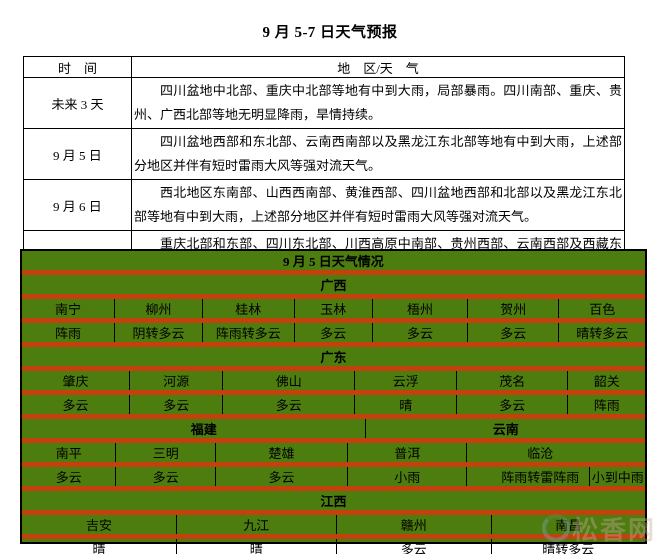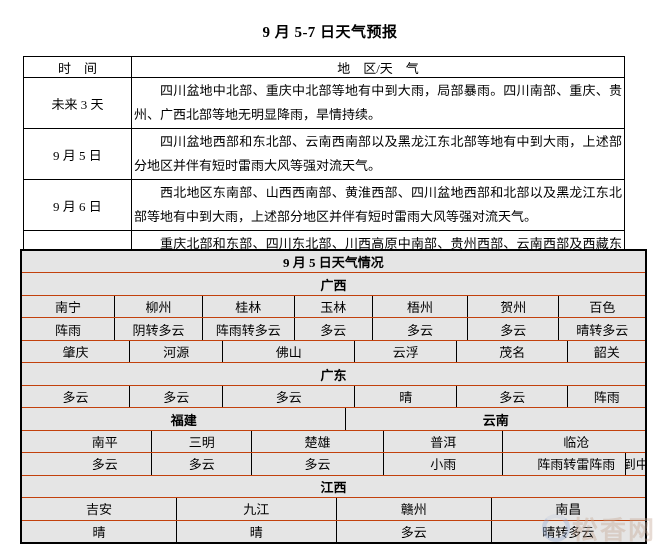--- a/index.html
+++ b/index.html
@@ -50,49 +50,49 @@
     text-align: justify;
   }
   
   .t2 {
     position: absolute;
     left: 20px; top: 249px;
     width: 623px; height: 291px;
     border: 2px solid #000000;
     display: flex;
     flex-direction: column;
-    background: #e5e5e5;
+    background: #4d7c0f;
   }
   .t2 .row {
     display: flex;
     flex: 1;
     align-items: stretch;
   }
-  .t2 .row + .row { border-top: 1px solid #c2410c; }
+  .t2 .row + .row { border-top: 5px solid #c2410c; }
   .t2 .cell {
     display: flex;
     align-items: center;
     justify-content: center;
     font-size: 13px;
     overflow: hidden;
     white-space: nowrap;
   }
   .t2 .cell + .cell { border-left: 1px solid #000000; }
   .t2 .cell.full { flex: 1; }
   .t2 .bold { font-weight: bold; }
   
   .gx .cell:nth-child(1){width:14.8%;} .gx .cell:nth-child(2){width:13.9%;}
   .gx .cell:nth-child(3){width:14.6%;} .gx .cell:nth-child(4){width:12.4%;}
   .gx .cell:nth-child(5){width:15.1%;} .gx .cell:nth-child(6){width:14.5%;}
   .gx .cell:nth-child(7){flex:1;}
   .gd .cell:nth-child(1){width:17.2%;} .gd .cell:nth-child(2){width:14.8%;}
   .gd .cell:nth-child(3){width:21.0%;} .gd .cell:nth-child(4){width:16.2%;}
   .gd .cell:nth-child(5){width:17.7%;} .gd .cell:nth-child(6){flex:1;}
-  .fyh .cell:nth-child(1){width:51.9%;} .fyh .cell:nth-child(2){flex:1;}
-  .fy .cell:nth-child(1){width:15.0%;margin-left:36px;} .fy .cell:nth-child(2){width:15.8%;}
+  .fyh .cell:nth-child(1){width:51.9%;padding-left:20px;} .fyh .cell:nth-child(2){flex:1;}
+  .fy .cell:nth-child(1){width:15.0%;} .fy .cell:nth-child(2){width:15.8%;}
   .fy .cell:nth-child(3){width:21.1%;} .fy .cell:nth-child(4){width:18.9%;}
   .fy .cell:nth-child(5){width:15.8%;padding-left:24px;} .fy .cell:nth-child(6){flex:1;}
   .jx .cell:nth-child(1){width:24.7%;} .jx .cell:nth-child(2){width:25.5%;}
   .jx .cell:nth-child(3){width:24.7%;} .jx .cell:nth-child(4){flex:1;}
   
   .watermark {
     position: absolute;
     right: 4px; bottom: 8px;
     display: flex;
     align-items: center;
@@ -182,31 +182,31 @@
     <div class="row gx">
       <div class="cell">阵雨</div>
       <div class="cell">阴转多云</div>
       <div class="cell">阵雨转多云</div>
       <div class="cell">多云</div>
       <div class="cell">多云</div>
       <div class="cell">多云</div>
       <div class="cell">晴转多云</div>
     </div>
 
+    <div class="row">
+      <div class="cell full bold">广东</div>
+    </div>
     <div class="row gd">
       <div class="cell">肇庆</div>
       <div class="cell">河源</div>
       <div class="cell">佛山</div>
       <div class="cell">云浮</div>
       <div class="cell">茂名</div>
       <div class="cell">韶关</div>
     </div>
-    <div class="row">
-      <div class="cell full bold">广东</div>
-    </div>
     <div class="row gd">
       <div class="cell">多云</div>
       <div class="cell">多云</div>
       <div class="cell">多云</div>
       <div class="cell">晴</div>
       <div class="cell">多云</div>
       <div class="cell">阵雨</div>
     </div>
 
     <div class="row fyh">

